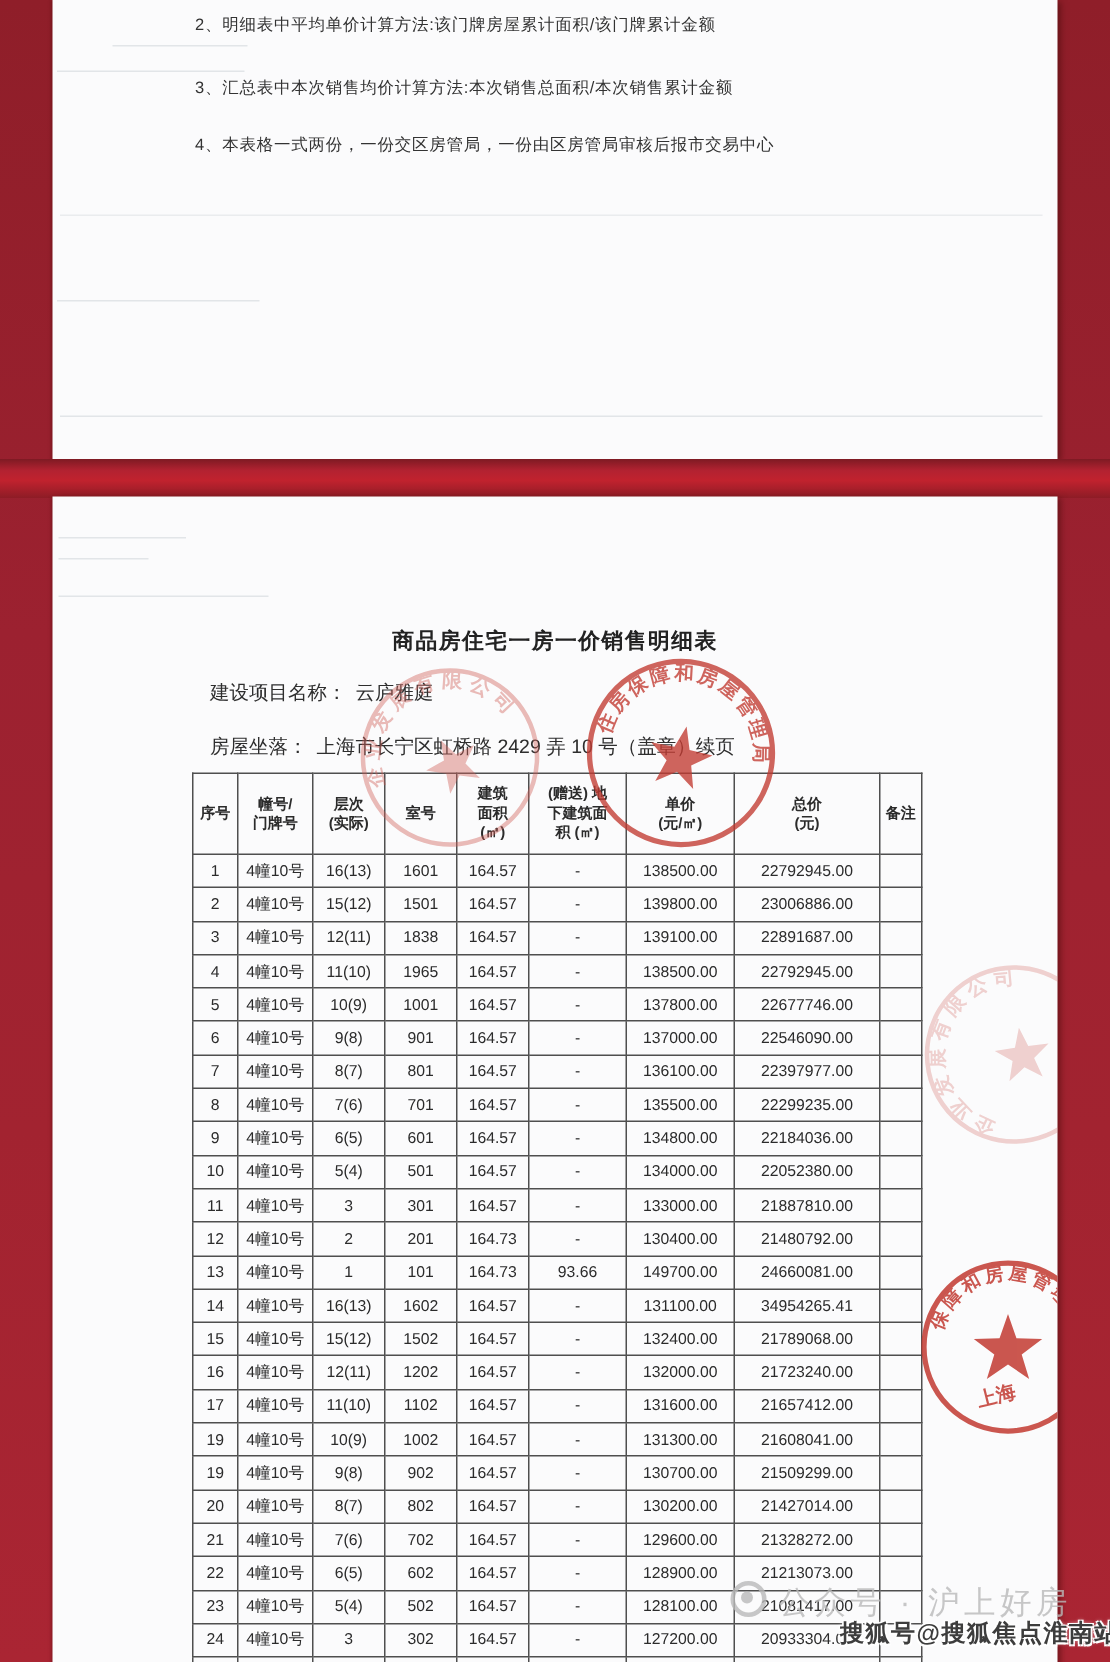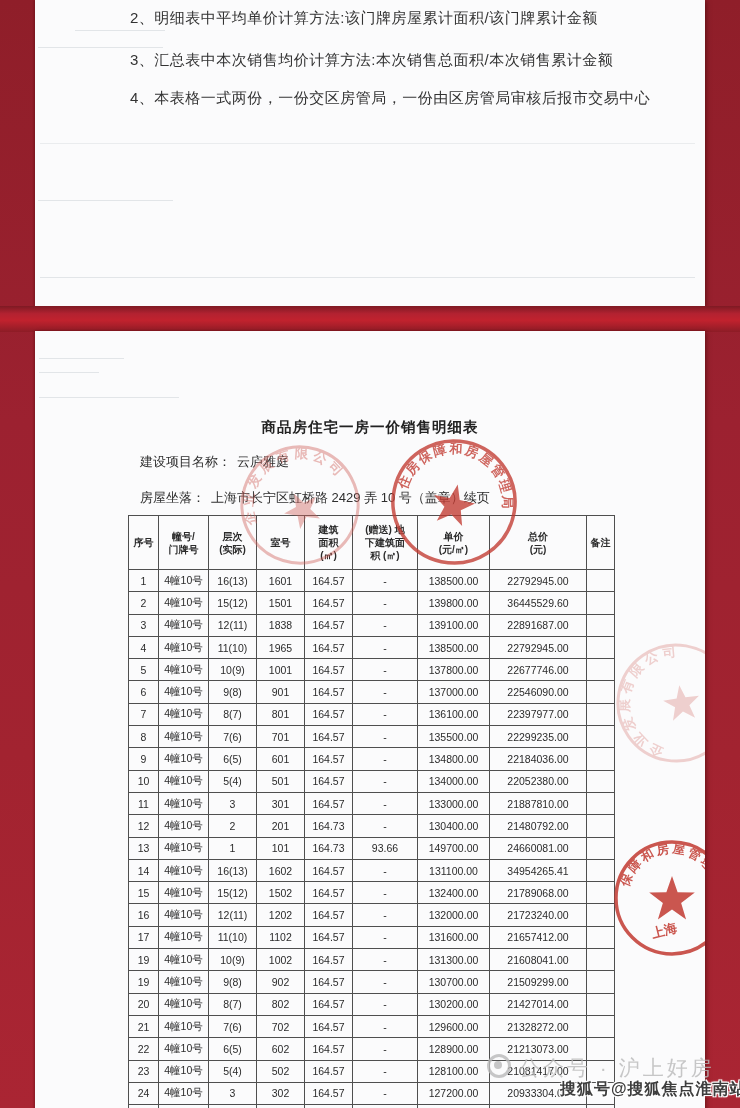--- a/index.html
+++ b/index.html
@@ -6,21 +6,21 @@
   body{width:740px;height:1108px;overflow:hidden;font-family:"Liberation Sans","DejaVu Sans",sans-serif;}
   .canvas{position:relative;width:740px;height:1108px;overflow:hidden;
     background:linear-gradient(180deg,#8f1e29 0%,#9c2130 38%,#a22330 68%,#aa2533 100%);}
   .paper{position:absolute;left:35px;width:670px;background:#fbfbfc;
     box-shadow:3px 0 4px -1px rgba(70,10,10,.5), -1px 0 2px rgba(70,10,10,.35);}
   .paper-top{top:0;height:308px;}
   .paper-bottom{top:331px;height:868px;overflow:hidden;position:absolute;}
   .divider-band{position:absolute;left:0;top:306px;width:740px;height:26px;
     background:linear-gradient(180deg,#7e1a23 0%,#b32231 30%,#c1222e 55%,#8d1c26 100%);}
   .faint-line{position:absolute;height:1px;background:#e2e5e8;}
-  .note{position:absolute;left:95px;font-size:15px;color:#333;letter-spacing:.5px;white-space:nowrap;}
+  .note{position:absolute;left:95px;font-size:11px;color:#333;letter-spacing:.5px;white-space:nowrap;}
   .doc-title{position:absolute;top:87px;left:0;width:100%;text-align:center;
     font-size:14.5px;font-weight:bold;color:#222;letter-spacing:1px;}
   .meta-line{position:absolute;left:105px;font-size:13px;color:#2e2e2e;white-space:nowrap;}
   .meta-line .lbl{margin-right:6px;margin-top:12px;}
   table.price{position:absolute;left:93px;top:184px;width:486px;border-collapse:collapse;
     table-layout:fixed;font-size:10.5px;color:#2b2b2b;background:transparent;}
   table.price th,table.price td{border:1px solid #4f4f4f;text-align:center;vertical-align:middle;
     padding:0 1px;overflow:hidden;}
   table.price th{height:53px;font-size:10px;font-weight:600;line-height:1.3;white-space:pre-line;}
   table.price td{height:21.3px;font-size:10.5px;white-space:nowrap;}
@@ -114,21 +114,21 @@
             <td></td>
           </tr>
           <tr>
             <td>2</td>
             <td>4幢10号</td>
             <td>15(12)</td>
             <td>1501</td>
             <td>164.57</td>
             <td>-</td>
             <td>139800.00</td>
-            <td>36445529.60</td>
+            <td>23006886.00</td>
             <td></td>
           </tr>
           <tr>
             <td>3</td>
             <td>4幢10号</td>
             <td>12(11)</td>
             <td>1838</td>
             <td>164.57</td>
             <td>-</td>
             <td>139100.00</td>

